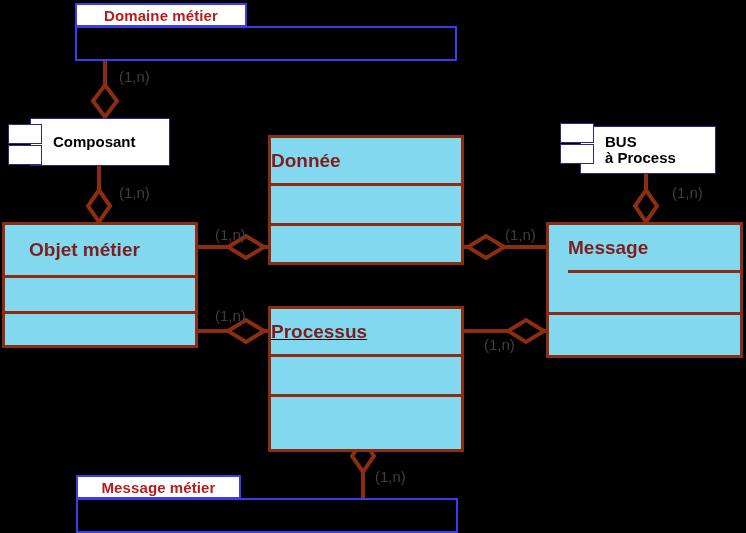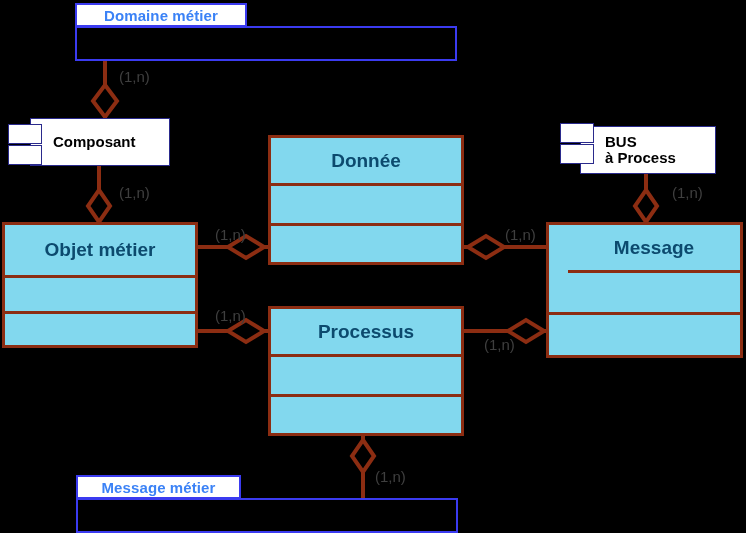--- a/index.html
+++ b/index.html
@@ -27,21 +27,21 @@
   .package { position: absolute; }
   .package .pkg-tab {
     position: absolute;
     left: 0; top: 0;
     background: #ffffff;
     border: 2px solid #3b3bf0;
     box-sizing: border-box;
     display: flex;
     align-items: center;
     justify-content: center;
-    color: #3b82f6;
+    color: #b91c1c;
     font-weight: bold;
     font-size: 15px;
     letter-spacing: 0.1px;
     white-space: nowrap;
   }
   .package .pkg-body {
     position: absolute;
     background: #000000;
     border: 2px solid #3b3bf0;
     box-sizing: border-box;
@@ -82,22 +82,22 @@
     display: flex;
     flex-direction: column;
   }
   .entity .row {
     box-sizing: border-box;
     background: #82d8ee;
   }
   .entity .row.title {
     display: flex;
     align-items: center;
-    justify-content: center;
-    color: #0c4a6e;
+    justify-content: flex-start;
+    color: #7f1d1d;
     font-weight: bold;
     font-size: 19px;
     border-bottom: 3px solid #8c2d12;
     white-space: nowrap;
   }
   .entity .row.attr {
     border-bottom: 3px solid #8c2d12;
   }
   .entity .row.attr.last { border-bottom: none; }
   
@@ -192,21 +192,21 @@
   <div class="component" style="left:580px; top:118px; width:136px; height:48px;">
     <div class="comp-body" style="width:136px; height:48px; padding-left:24px;margin-top:8px;">
       <span class="cl">BUS</span>
       <span class="cl">à Process</span>
     </div>
     <div class="tab" style="left:-20px; top:5px;"></div>
     <div class="tab" style="left:-20px; top:26px;"></div>
   </div>
 
   <div class="entity" style="left:2px; top:222px; width:196px; height:126px;">
-    <div class="row title" style="height:58px;">
+    <div class="row title" style="height:58px;padding-left:24px;">
       <span>Objet métier</span>
     </div>
     <div class="row attr" style="height:40px;"></div>
     <div class="row attr last" style="height:34px;"></div>
   </div>
 
   <div class="entity" style="left:268px; top:135px; width:196px; height:130px;">
     <div class="row title" style="height:48px;">
       <span>Donnée</span>
     </div>
@@ -215,21 +215,21 @@
   </div>
 
   <div class="entity" style="left:546px; top:222px; width:197px; height:136px;">
     <div class="row title" style="height:48px;margin-left:19px;">
       <span>Message</span>
     </div>
     <div class="row attr" style="height:42px;"></div>
     <div class="row attr last" style="height:40px;"></div>
   </div>
 
-  <div class="entity" style="left:268px; top:306px; width:196px; height:130px;">
+  <div class="entity" style="left:268px; top:306px; width:196px; height:146px;text-decoration:underline;">
     <div class="row title" style="height:48px;">
       <span>Processus</span>
     </div>
     <div class="row attr" style="height:40px;"></div>
     <div class="row attr last" style="height:36px;"></div>
   </div>
 
   <div class="card" style="left:119px; top:69px;">(1,n)</div>
   <div class="card" style="left:119px; top:185px;">(1,n)</div>
   <div class="card" style="left:215px; top:227px;">(1,n)</div>

